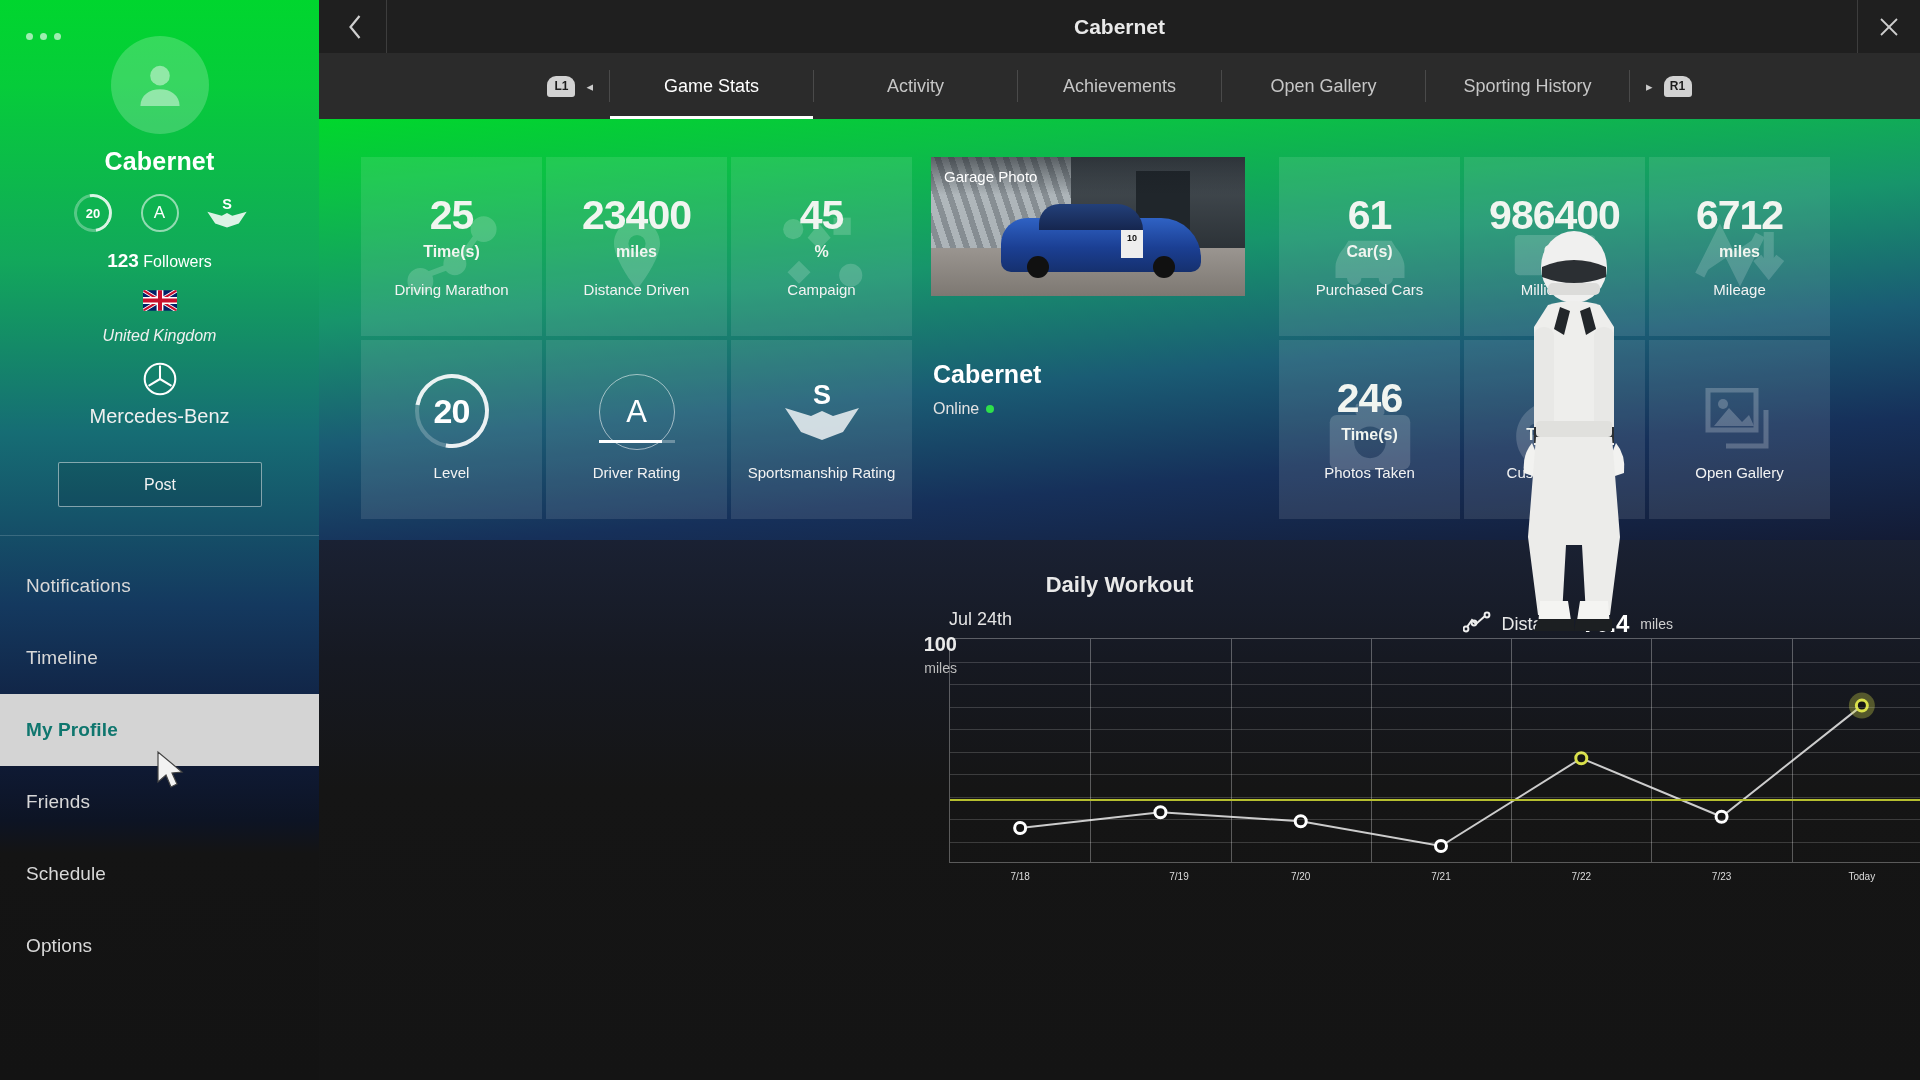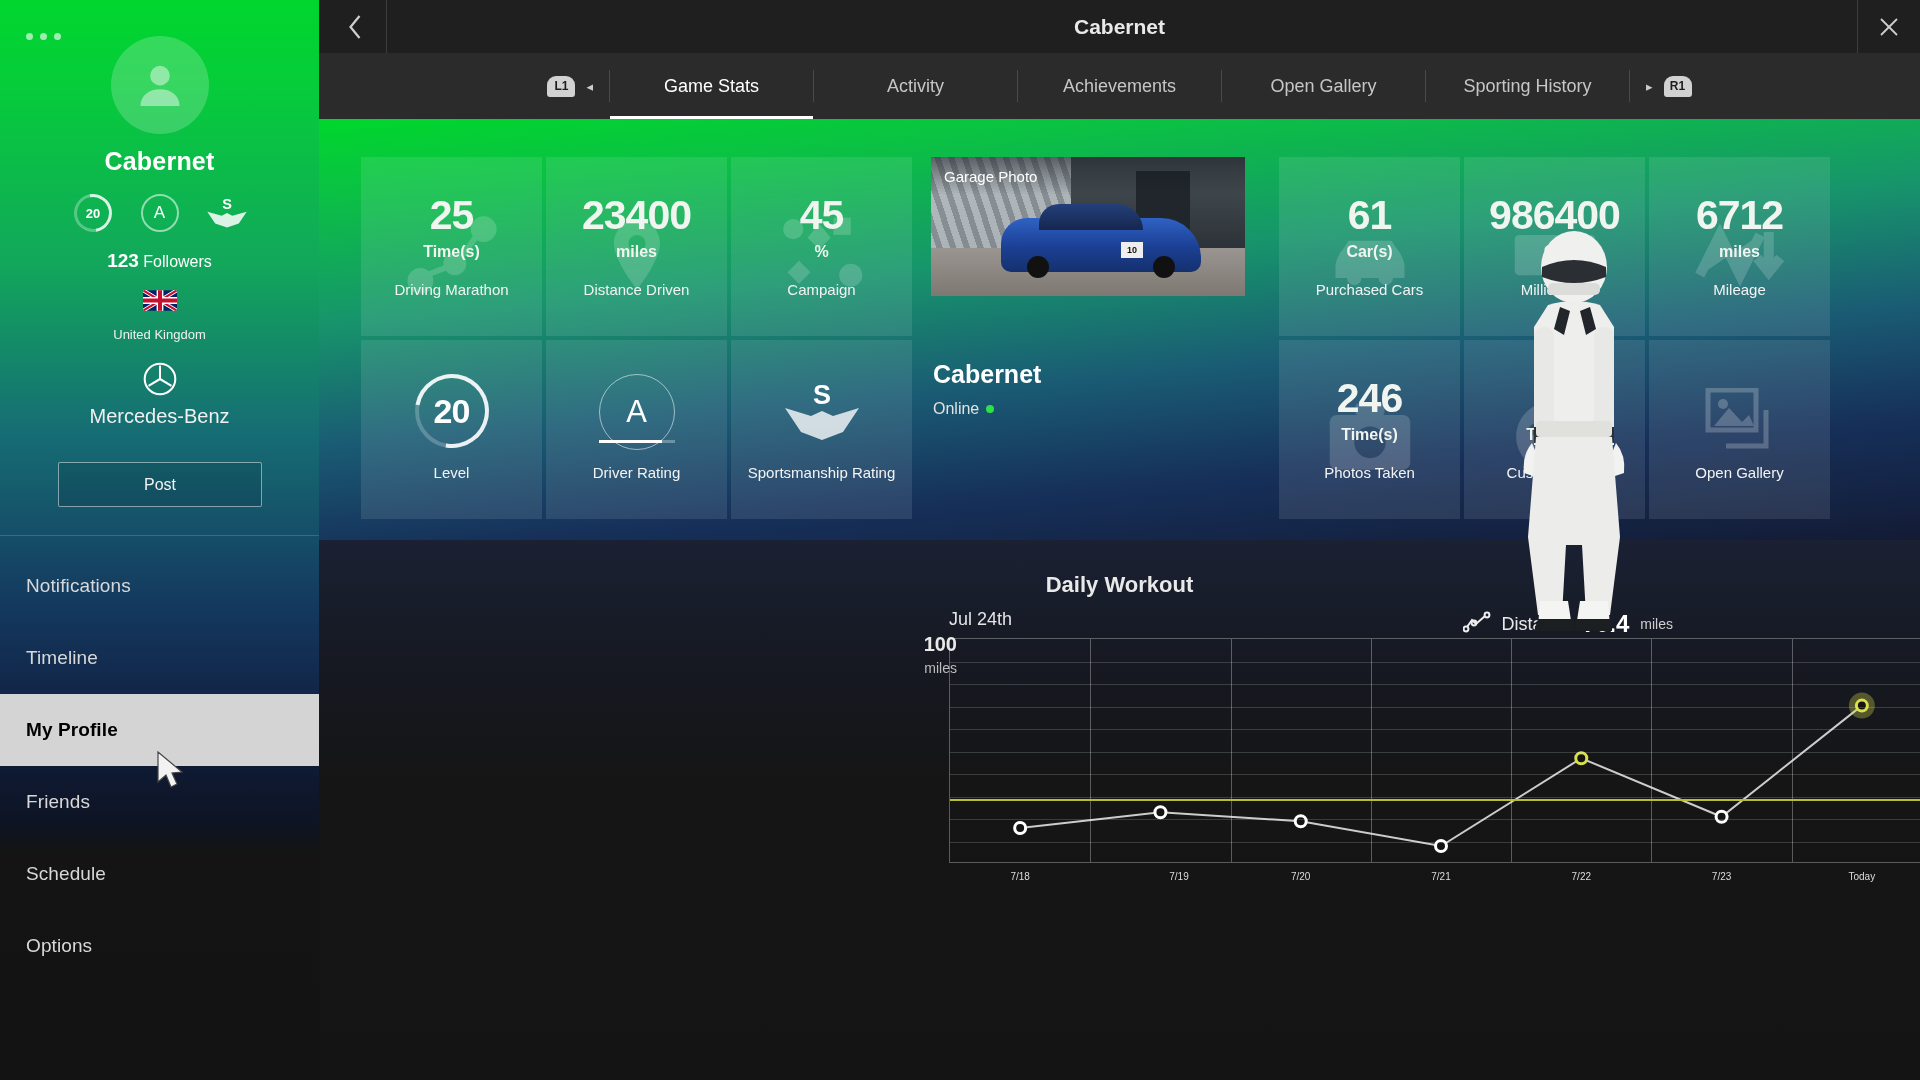--- a/index.html
+++ b/index.html
@@ -50,21 +50,21 @@
   }
   #followers b { font-size:19px; font-weight:bold; }
   #followers span { font-size:16px; font-weight:normal; }
 
   #flag {
     position:absolute; top:290px; left:50%; transform:translateX(-50%);
     width:34px; height:21px; border-radius:2px; overflow:hidden;
   }
   #country {
     position:absolute; top:327px; width:100%; text-align:center;
-    font-size:13px; color:#f0f0f0;
+    font-size:16px; color:#f0f0f0;font-style:italic;
   }
   #mbLogo { position:absolute; top:362px; left:50%; transform:translateX(-50%); width:34px; height:34px; }
   #mbLogo svg { width:34px; height:34px; }
   #maker {
     position:absolute; top:405px; width:100%; text-align:center;
     font-size:20px; color:#f0f0f0;
   }
 
   #post-btn {
     position:absolute; left:58px; top:462px; width:204px; height:45px;
@@ -73,21 +73,21 @@
     font-size:16px; color:#f2f2f2; background:rgba(0,0,0,.10); cursor:pointer;
   }
 
   #sb-divider { position:absolute; left:0; top:535px; width:319px; height:1px; background:rgba(255,255,255,.16); }
 
   #navlist { position:absolute; left:0; top:550px; width:319px; }
   .nav-item {
     height:72px; display:flex; align-items:center; padding-left:26px;
     font-size:19px; color:#d8d8d8; cursor:pointer; letter-spacing:.1px;
   }
-  .nav-item.active { background:#d4d4d4; color:#000000; font-weight:bold; }
+  .nav-item.active { background:#d4d4d4; color:#0f766e; font-weight:bold; }
 
   #cursor { position:absolute; left:155px; top:750px; width:32px; height:40px; pointer-events:none; }
 
   
   #main { position:absolute; left:319px; top:0; width:1601px; height:1080px; background:#161616; }
 
   #titlebar { position:absolute; left:0; top:0; width:1601px; height:53px; background:#1f1f1f; }
   #back-btn { position:absolute; left:10px; top:0; width:53px; height:53px;
               display:flex; align-items:center; justify-content:center; cursor:pointer; }
   #back-btn svg { width:17px; height:26px; stroke:#cfcfcf; fill:none; stroke-width:2.2; }
@@ -165,21 +165,21 @@
   #photo .door { position:absolute; left:205px; top:14px; width:54px; height:70px; background:#20262b; }
   #photo .ground { position:absolute; left:0; bottom:0; width:314px; height:48px;
                    background:linear-gradient(180deg,#9a9590,#7d7872); }
   #photo .car { position:absolute; left:70px; bottom:24px; width:200px; height:54px;
                 border-radius:26px 40px 10px 10px;
                 background:linear-gradient(180deg,#2f62c4 0%,#1b3f93 55%,#15306e 100%); }
   #photo .car:before { content:""; position:absolute; left:38px; top:-14px; width:104px; height:26px;
                 border-radius:20px 26px 0 0; background:linear-gradient(180deg,#23407a,#16264f); }
   #photo .w1 { position:absolute; left:96px; bottom:18px; width:22px; height:22px; border-radius:50%; background:#111; }
   #photo .w2 { position:absolute; left:222px; bottom:18px; width:22px; height:22px; border-radius:50%; background:#111; }
-  #photo .num { position:absolute; left:190px; bottom:38px; width:22px; height:16px; background:#eee;
+  #photo .num { position:absolute; left:190px; bottom:38px; width:22px; height:28px; background:#eee;
                 font-size:9px; color:#111; text-align:center; line-height:16px; font-weight:bold; }
   #photolabel { position:absolute; left:0; top:0; width:314px; height:38px;
                 background:linear-gradient(180deg,rgba(25,30,35,.58),rgba(25,30,35,0));
                 display:flex; align-items:center; padding-left:13px; font-size:15px; color:#fff; }
   #pc-name { position:absolute; left:2px; top:203px; font-size:25px; font-weight:bold; color:#fff; }
   #pc-status { position:absolute; left:2px; top:243px; font-size:16px; color:#e2e2e2;
                display:flex; align-items:center; gap:7px;justify-content:center; }
   #pc-status i { width:8px; height:8px; border-radius:50%; background:#2ee04a; display:block; }
 
   #driverfig { position:absolute; left:1193px; top:112px; width:125px; height:420px; z-index:5; }

